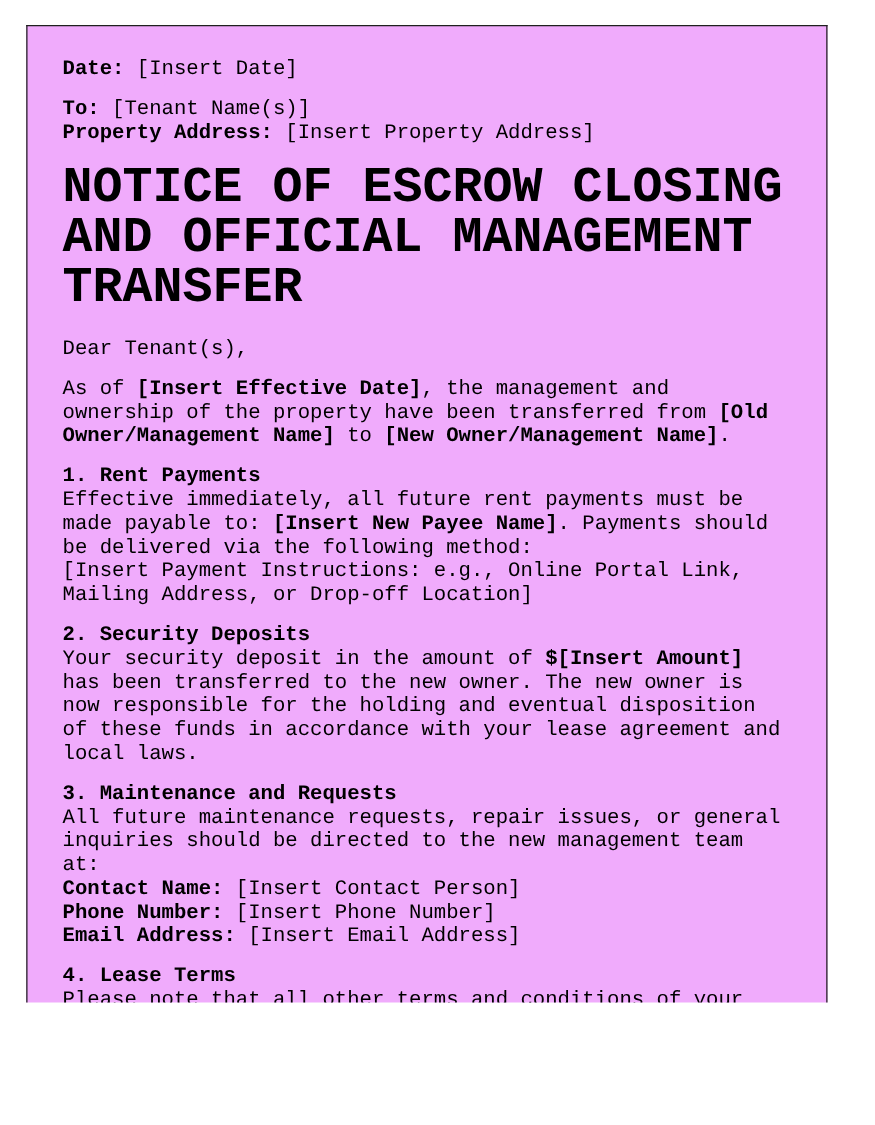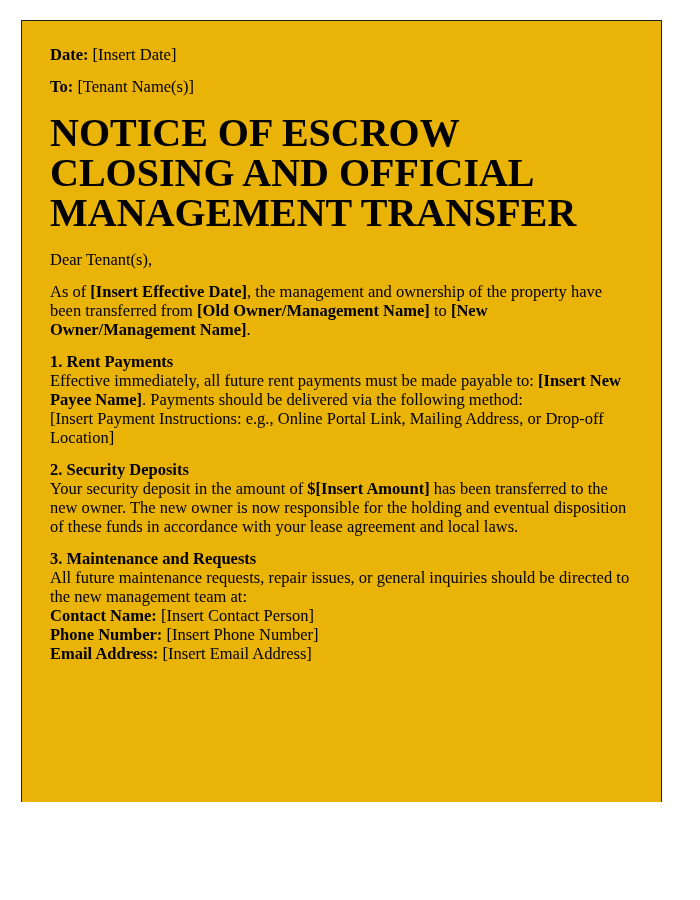--- a/index.html
+++ b/index.html
@@ -35,27 +35,28 @@
     line-height: 40px;
     font-weight: bold;
   }
   .group { display: block; }
   .b { font-weight: bold; }
   .n { font-weight: normal; }
 </style>
 </head>
 <body>
 
-<div class="page" style="border-color: rgb(31, 31, 31); background: #eab308; color: rgb(0, 0, 0);">
+<div class="page" style="border-color: rgb(31, 31, 31); background: #f0abfc; color: rgb(0, 0, 0); font-family: Liberation Mono, monospace;">
   <div class="doc-body" id="doc-body">
       <div class="para">
         <span class="group"><span class="b">Date:</span><span class="n"> [Insert Date]</span></span>
       </div>
       <div class="para">
         <span class="group"><span class="b">To:</span><span class="n"> [Tenant Name(s)]</span></span>
+        <span class="group"><span class="b">Property Address:</span><span class="n"> [Insert Property Address]</span></span>
       </div>
       <div class="title">
         <span class="group"><span class="b">NOTICE OF ESCROW CLOSING AND OFFICIAL MANAGEMENT TRANSFER</span></span>
       </div>
       <div class="para">
         <span class="group"><span class="n">Dear Tenant(s),</span></span>
       </div>
       <div class="para">
         <span class="group"><span class="n">As of </span><span class="b">[Insert Effective Date]</span><span class="n">, the management and ownership of the property have been transferred from </span><span class="b">[Old Owner/Management Name]</span><span class="n"> to </span><span class="b">[New Owner/Management Name]</span><span class="n">.</span></span>
       </div>
@@ -68,14 +69,18 @@
         <span class="group"><span class="b">2. Security Deposits</span></span>
         <span class="group"><span class="n">Your security deposit in the amount of </span><span class="b">$[Insert Amount]</span><span class="n"> has been transferred to the new owner. The new owner is now responsible for the holding and eventual disposition of these funds in accordance with your lease agreement and local laws.</span></span>
       </div>
       <div class="para">
         <span class="group"><span class="b">3. Maintenance and Requests</span></span>
         <span class="group"><span class="n">All future maintenance requests, repair issues, or general inquiries should be directed to the new management team at:</span></span>
         <span class="group"><span class="b">Contact Name:</span><span class="n"> [Insert Contact Person]</span></span>
         <span class="group"><span class="b">Phone Number:</span><span class="n"> [Insert Phone Number]</span></span>
         <span class="group"><span class="b">Email Address:</span><span class="n"> [Insert Email Address]</span></span>
       </div>
+      <div class="para">
+        <span class="group"><span class="b">4. Lease Terms</span></span>
+        <span class="group"><span class="n">Please note that all other terms and conditions of your existing lease agreement remain in full force and effect.</span></span>
+      </div>
     </div>
 </div>
 
 </body></html>

